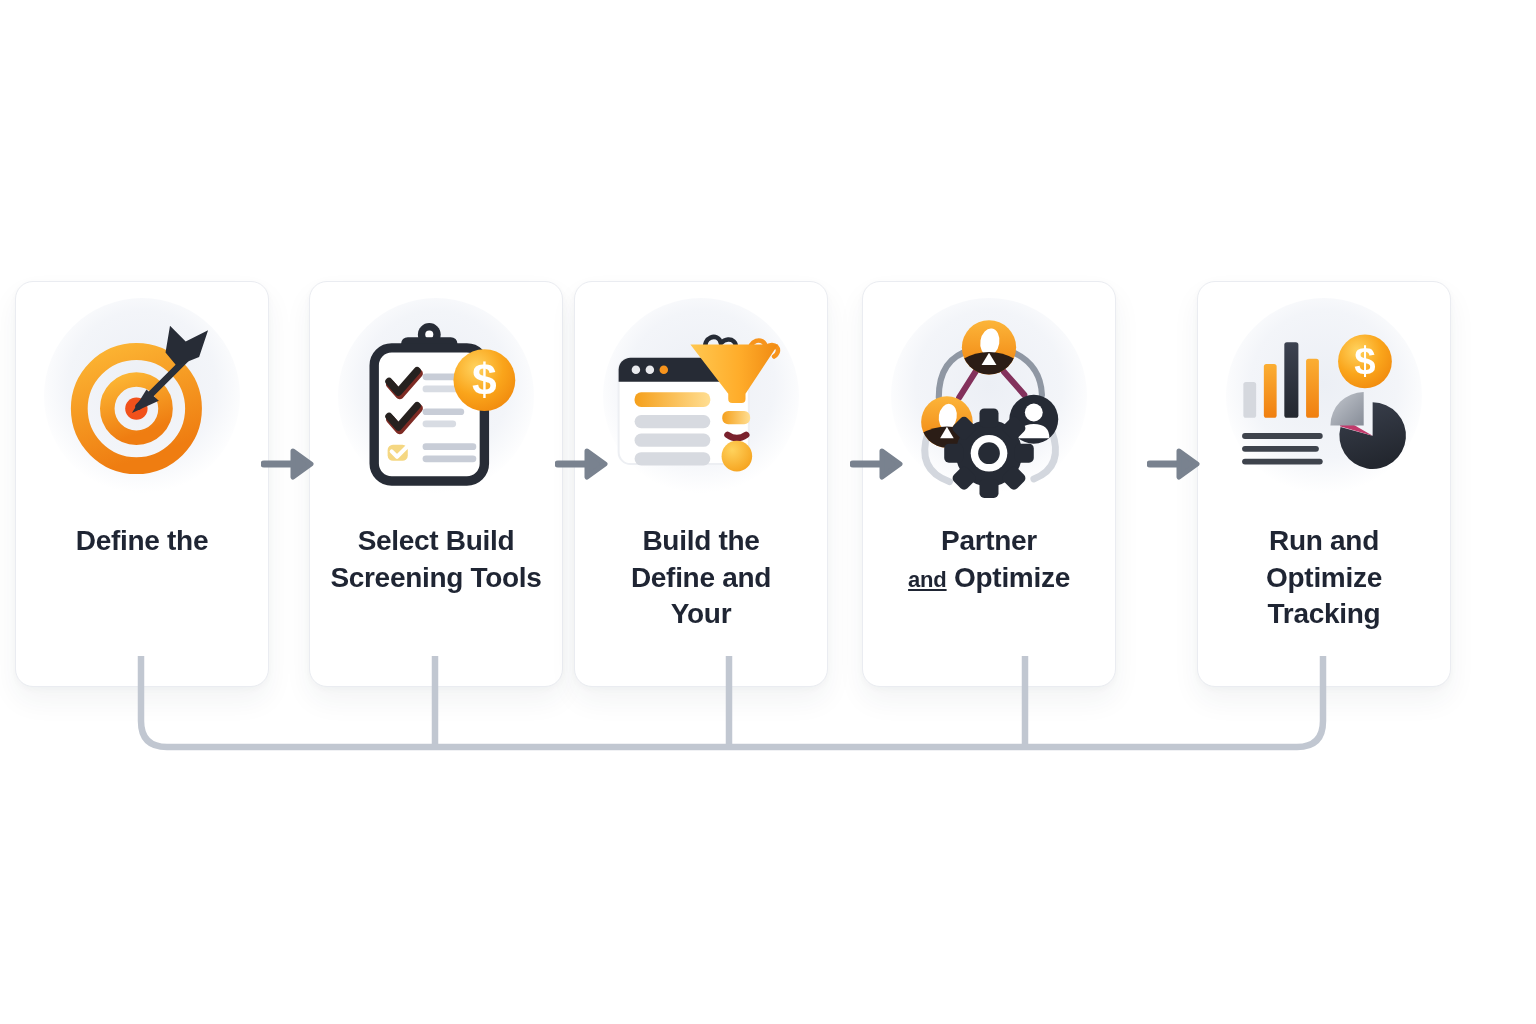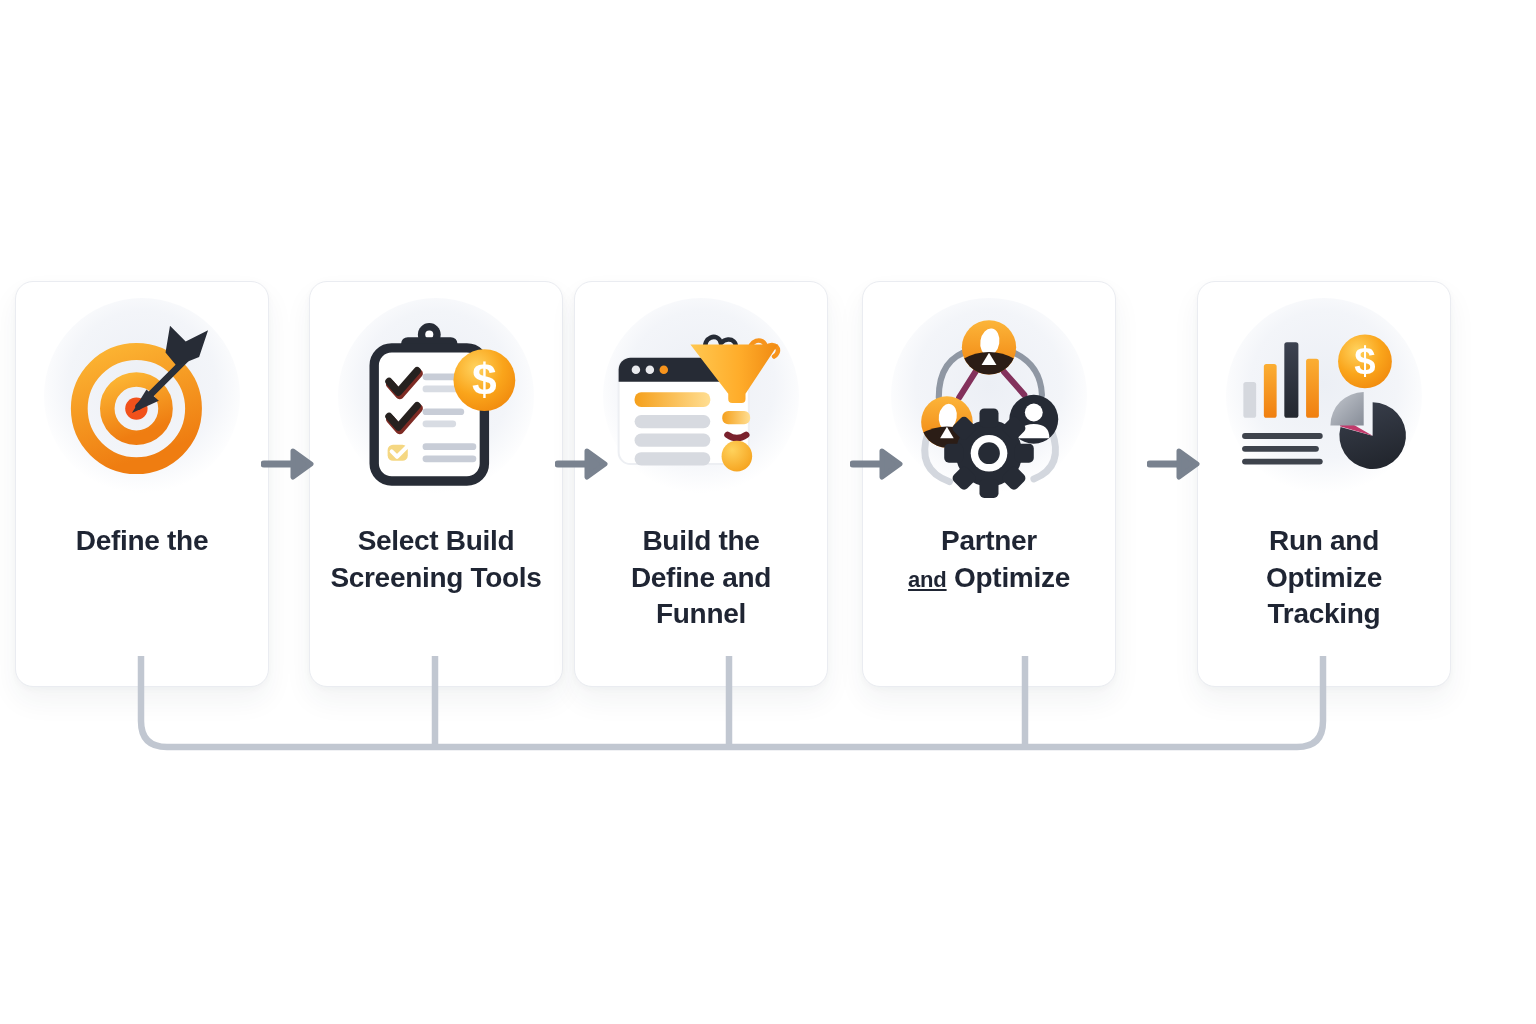--- a/index.html
+++ b/index.html
@@ -133,21 +133,21 @@
         <path d="M107 22 c-2 -9 10 -13 12 -4 c6 -5 13 2 6 7" stroke="#F7941D" stroke-width="3.4" fill="none" stroke-linecap="round"></path>
         <path d="M62 16 L128 16 L103.5 53 L103.5 57 Q103.5 60 100.5 60 L93.5 60 Q90.5 60 90.5 57 L90.5 53 Z" fill="url(#f-fun)"></path>
         <rect x="86" y="66" width="21" height="10" rx="4.5" fill="url(#f-bar)"></rect>
         <path d="M90 84 q7 5 14 0" stroke="#7A222D" stroke-width="5" fill="none" stroke-linecap="round"></path>
         <circle cx="97" cy="100" r="11.5" fill="url(#f-dot)"></circle>
       </svg>
     </div>
     <div class="title">
       <span class="line">Build the</span>
       <span class="line">Define and</span>
-      <span class="line">Funnel</span>
+      <span class="line">Your</span>
     </div>
   </div>
 
   <div class="card c4">
     <div class="blob"></div>
     <div class="icon-area">
       <svg width="182" height="190" viewBox="0 0 134 140">
         <defs>
           <linearGradient id="n-av" x1="0" y1="0" x2="0" y2="1">
             <stop offset="0" stop-color="#FCB53A"></stop>

